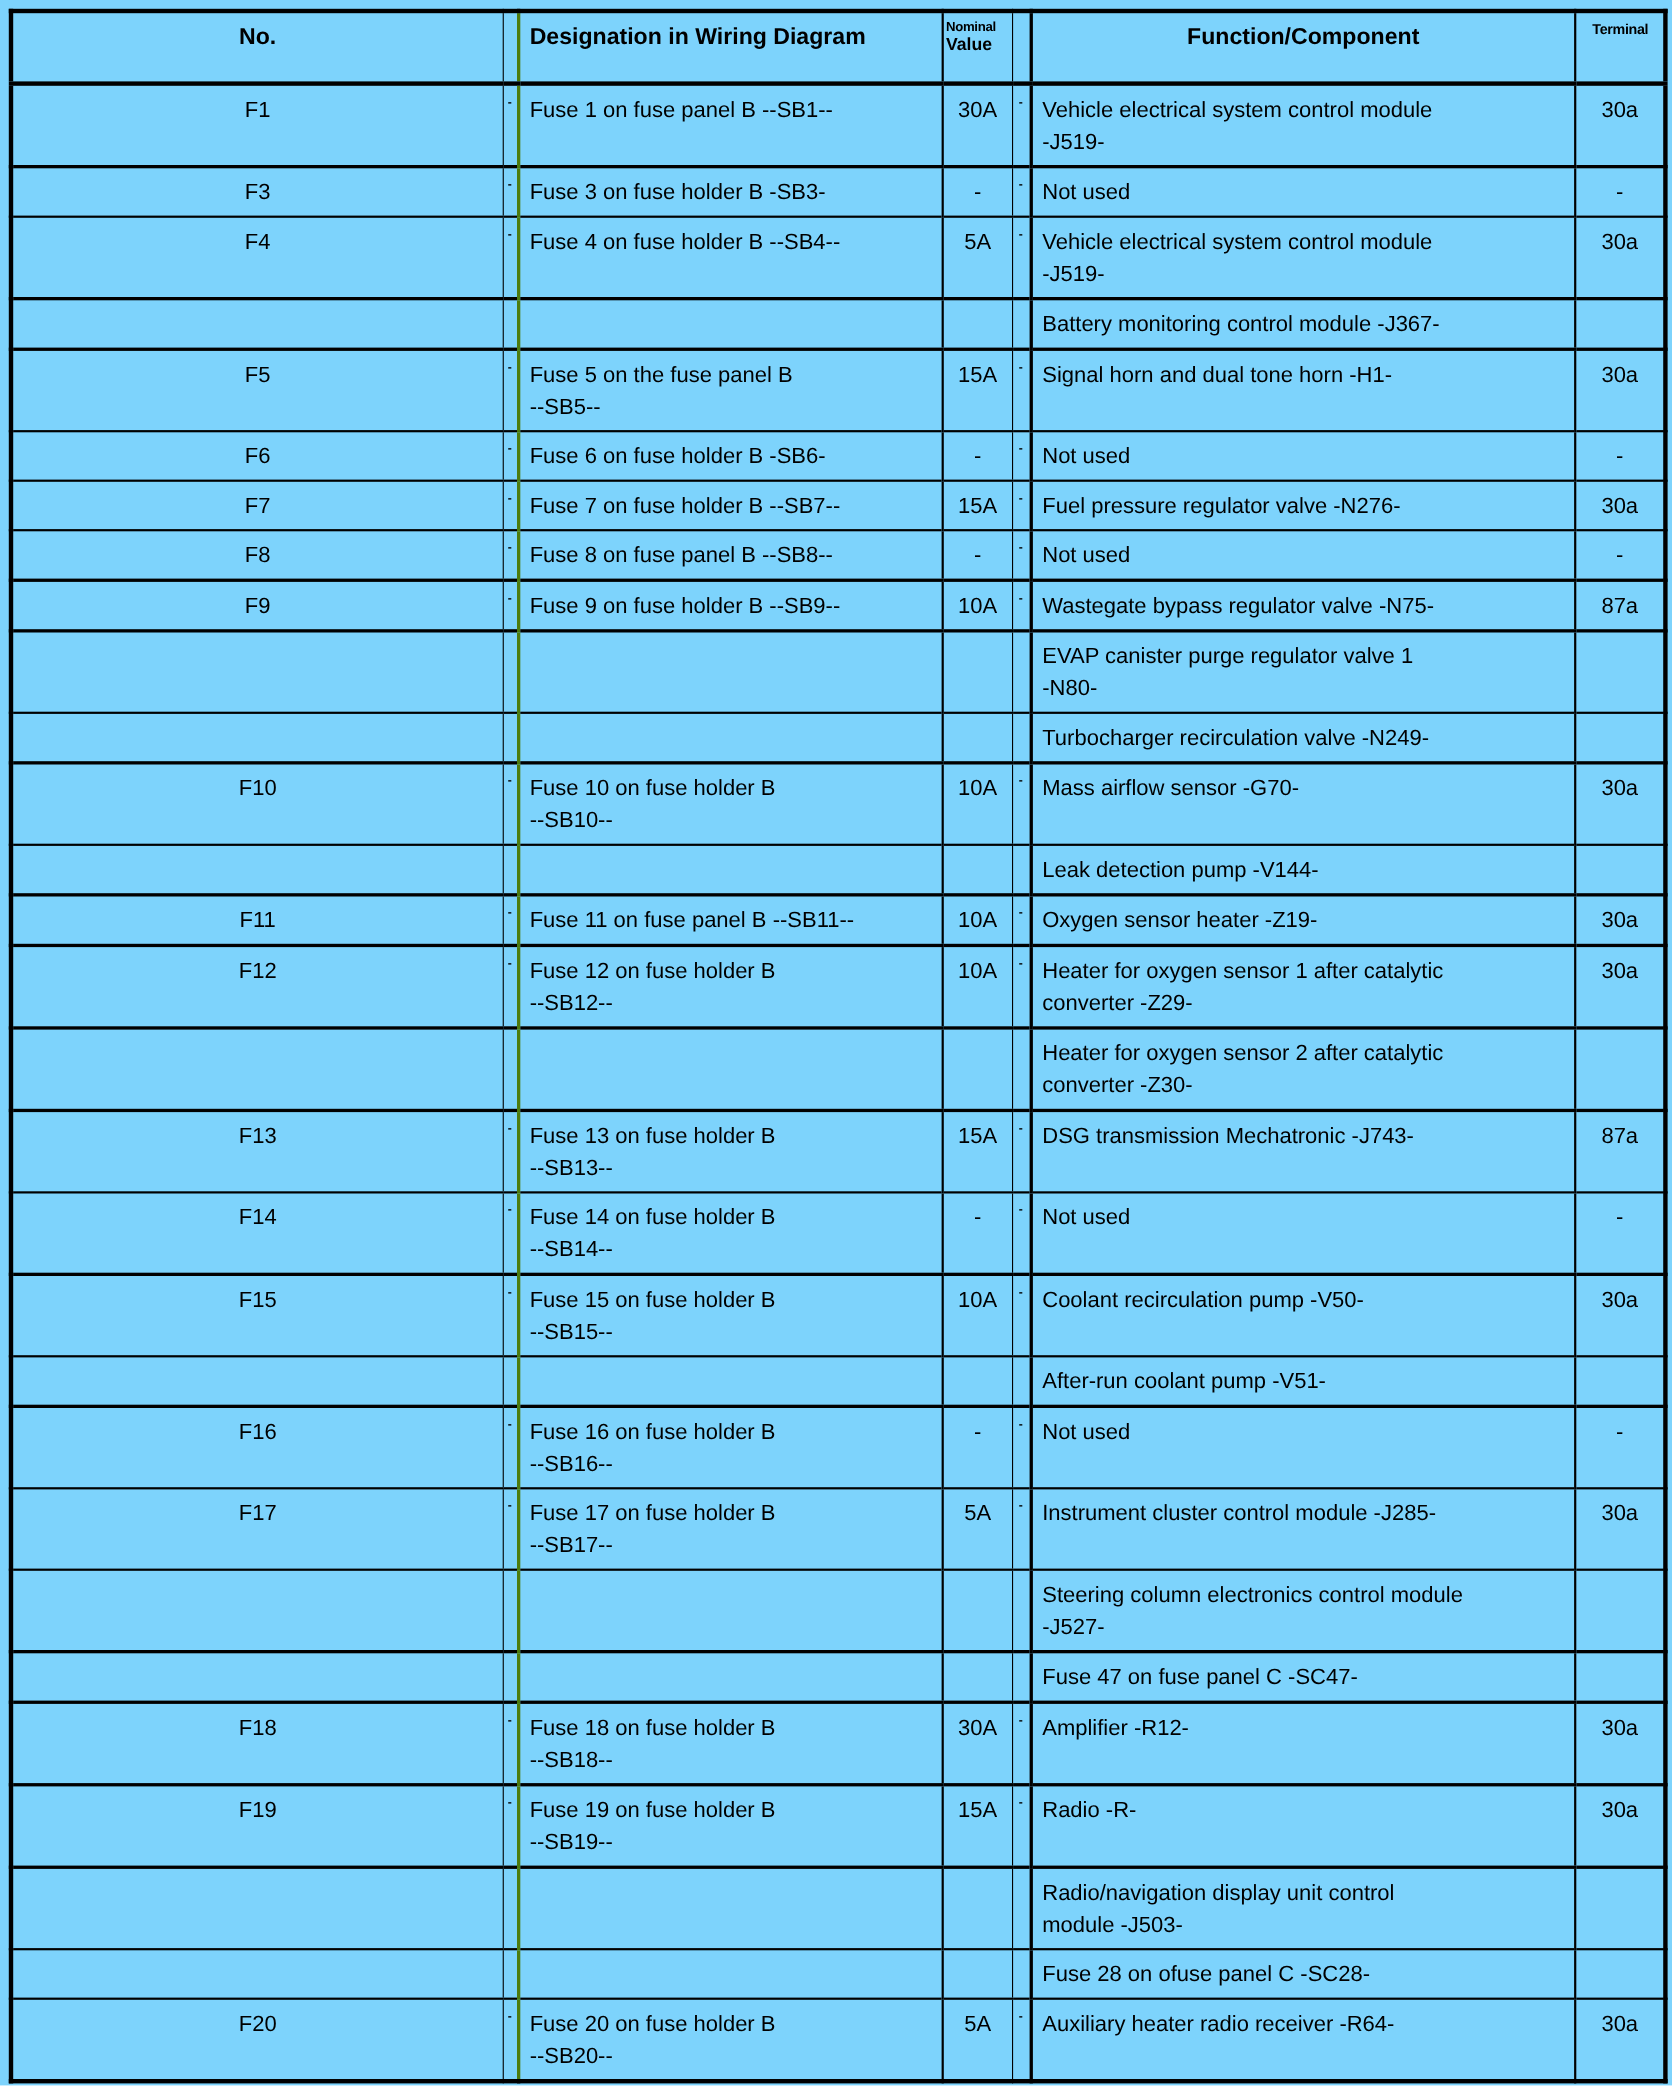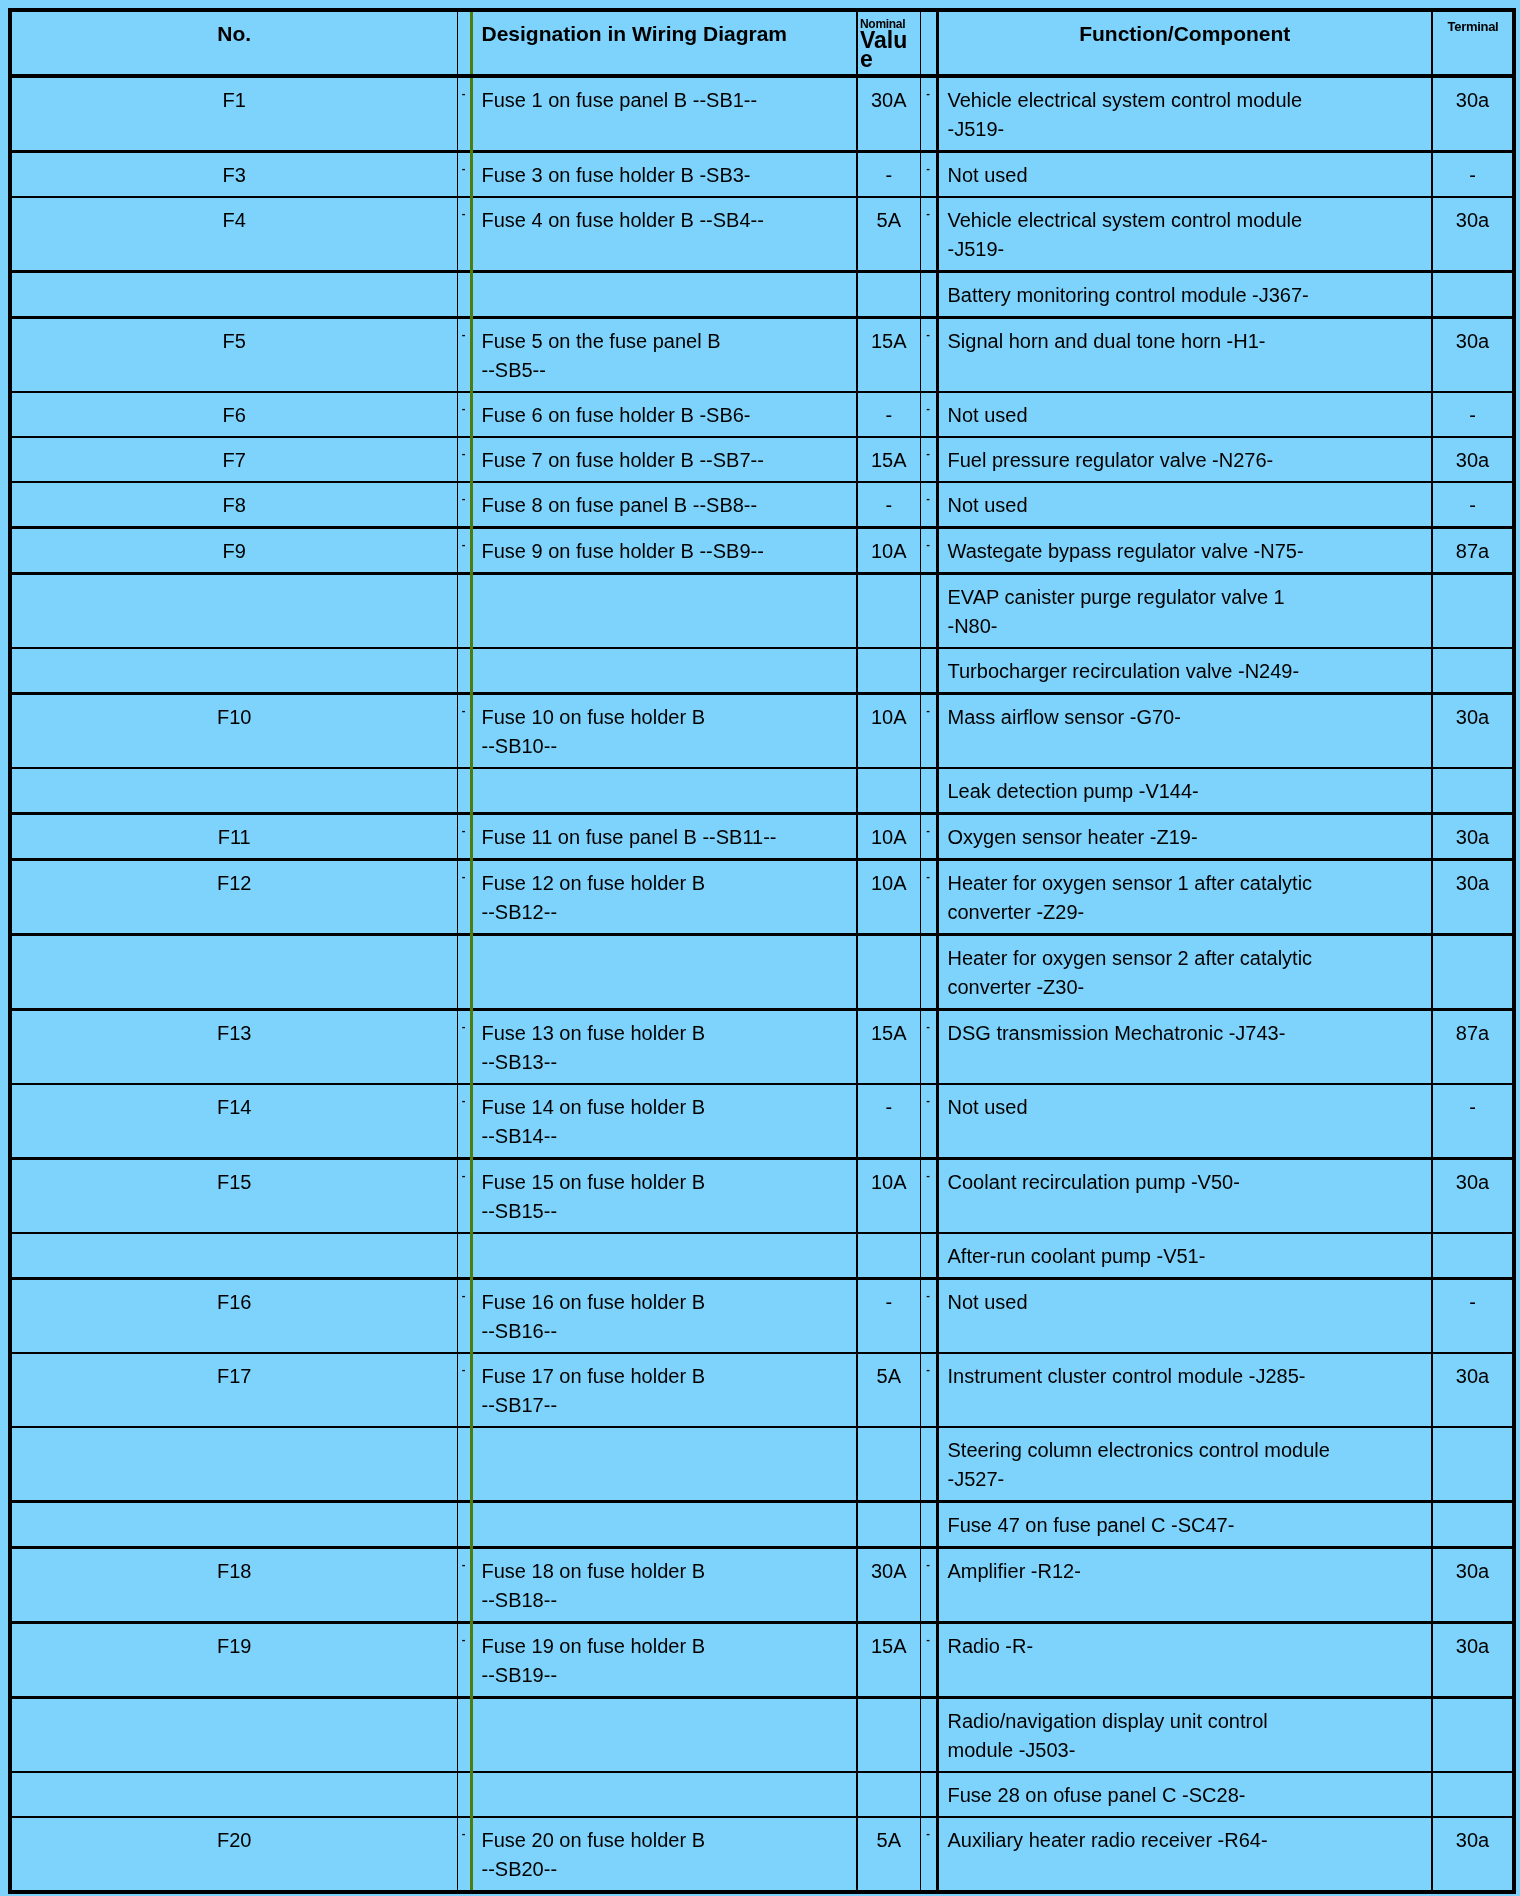--- a/index.html
+++ b/index.html
@@ -37,21 +37,21 @@
   thead th {
     border-bottom: 4px solid #000;
     height: 66px;
     font-weight: bold;
     box-sizing: border-box;
   }
   th.h-no  { font-size: 21px; text-align: center; padding-top: 10px; }
   th.h-des { font-size: 21px; text-align: left;   padding: 10px 0 0 9px; }
   th.h-val { text-align: left; padding: 5px 0 0 2px; }
   th.h-val .nv1 { font-size: 12px; line-height: 14px; letter-spacing: -0.3px; }
-  th.h-val .nv2 { font-size: 23px; line-height: 19px; }
+  th.h-val .nv2 { font-size: 16px; line-height: 19px; }
   th.h-fun { font-size: 21px; text-align: center; padding-top: 10px; }
   th.h-ter { font-size: 13px; text-align: center;   padding: 7px 0 0 1px; letter-spacing: -0.3px; }
 
   
   tbody td {
     border-top: 2px solid #000;
     height: 44px;
     box-sizing: border-box;
     font-size: 20px;
     line-height: 29px;

